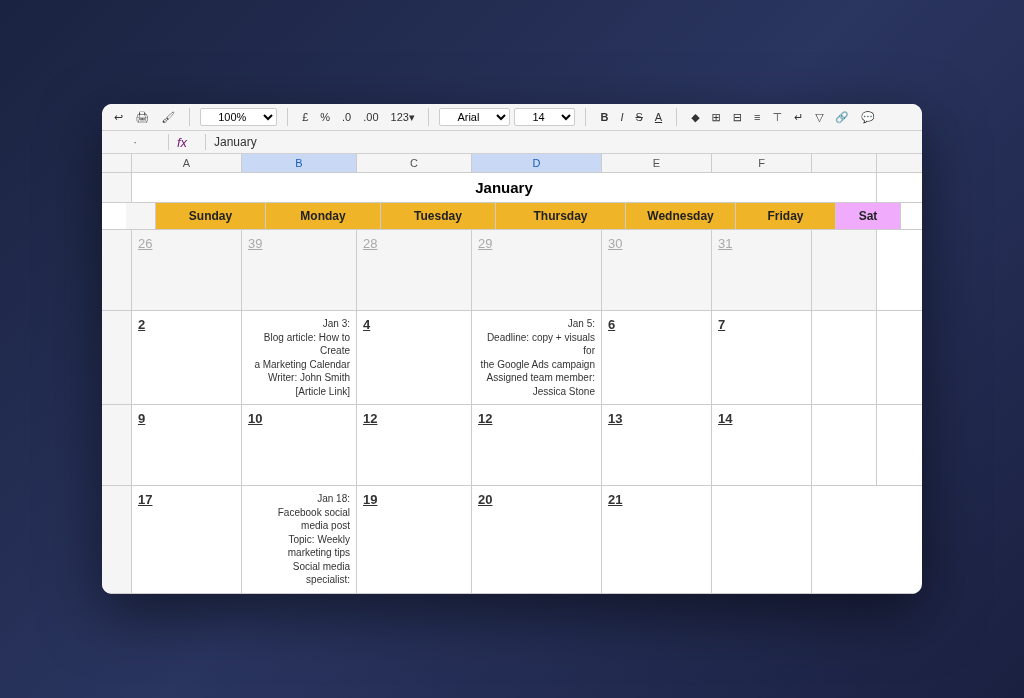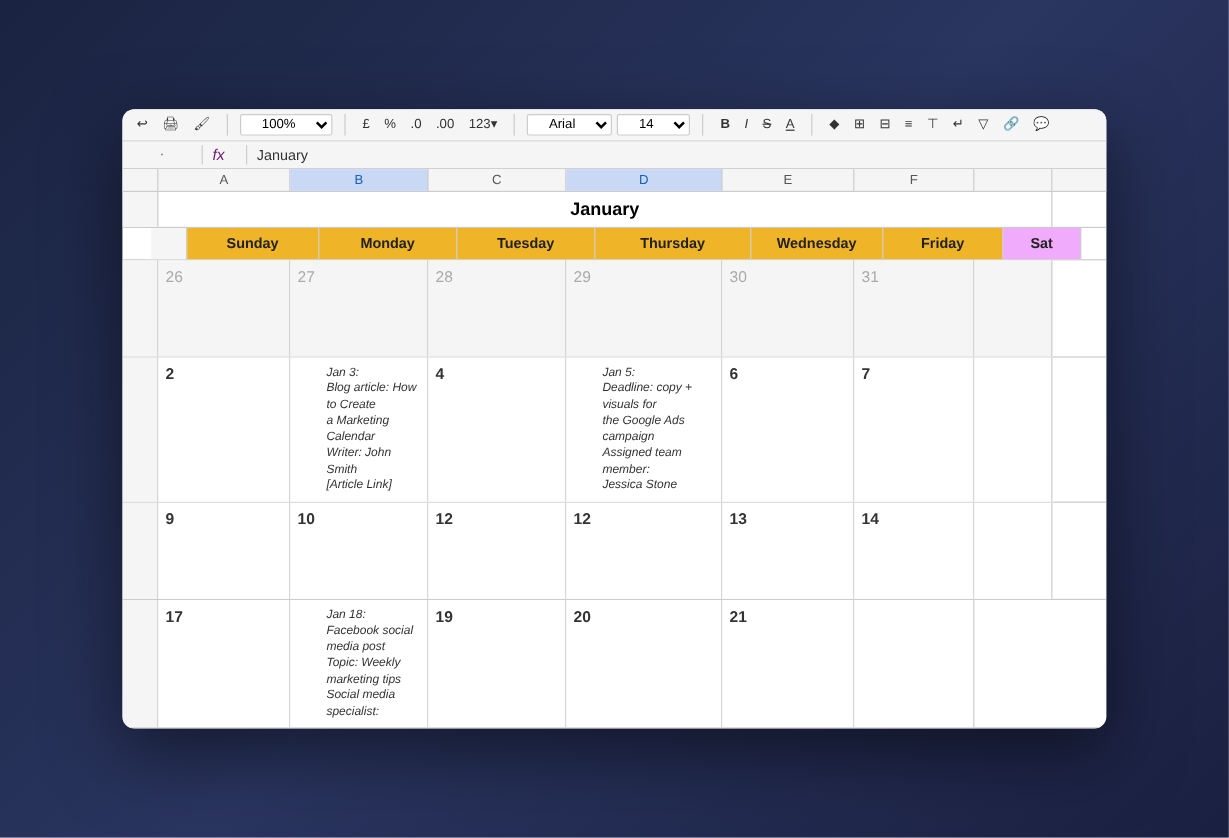--- a/index.html
+++ b/index.html
@@ -185,29 +185,28 @@
       background: #f5f5f5;
     }
     .cal-cell.current {
       background: #ffffff;
     }
     .day-num {
       font-weight: bold;
       font-size: 13px;
       margin-bottom: 4px;
       color: #333;
+      text-decoration: underline;
     }
     .day-num.prev { color: #aaa; font-weight: normal; }
     .event-text {
       font-size: 10px;
-      font-style: italic;
       color: #333;
       line-height: 1.35;
-      text-align: left;
-      margin-left: 24px;
+      text-align: right;
     }
 
     
     .cell-green { background: #d4edda; }
     .cell-red { background: #f5c6cb; }
     .cell-blue { background: #cce5ff; }
 
     
     .cal-week-row.last-row .cal-cell {
       min-height: 70px;
@@ -306,21 +305,21 @@
       <div class="day-header">Friday</div>
       <div class="day-header sat">Sat</div>
     </div>
 
     <div class="cal-week-row">
       <div class="row-num-cell"></div>
       <div class="cal-cell prev-month">
           <div class="day-num prev">26</div>
         </div>
       <div class="cal-cell prev-month">
-          <div class="day-num prev">27</div>
+          <div class="day-num prev">39</div>
         </div>
       <div class="cal-cell prev-month">
           <div class="day-num prev">28</div>
         </div>
       <div class="cal-cell prev-month">
           <div class="day-num prev">29</div>
         </div>
       <div class="cal-cell prev-month">
           <div class="day-num prev">30</div>
         </div>

